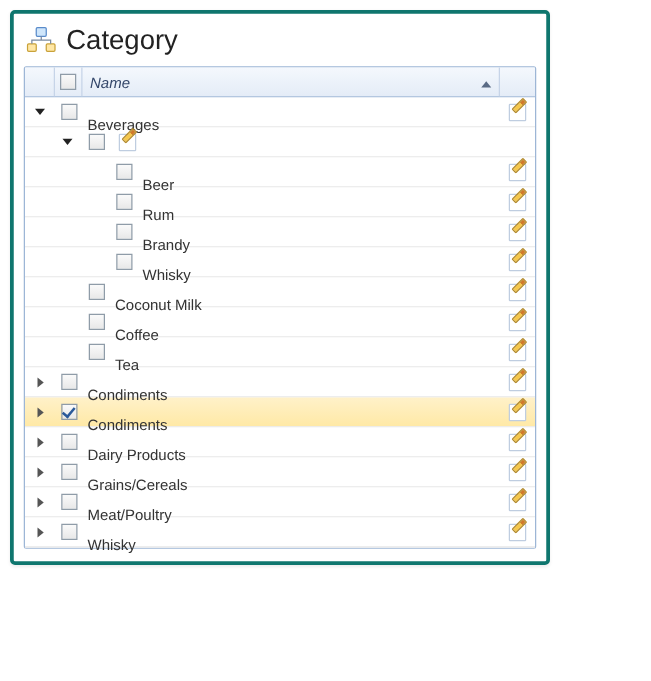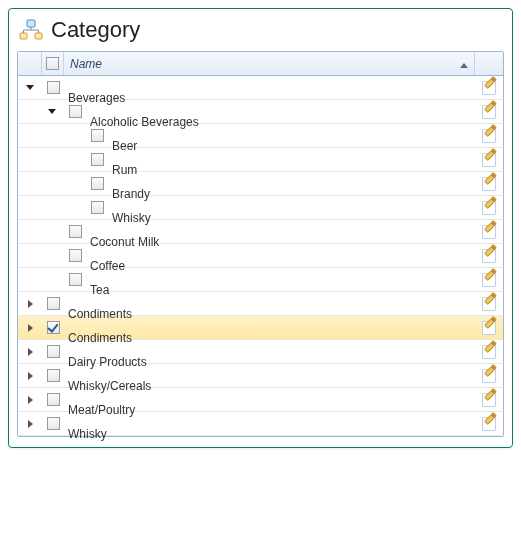--- a/index.html
+++ b/index.html
@@ -5,22 +5,22 @@
   * { box-sizing: border-box; }
   body {
     margin: 0;
     padding: 8px;
     font-family: "Segoe UI", Tahoma, Verdana, sans-serif;
     font-size: 12px;
     background: #fff;
     color: #333;
   }
   .panel {
-    width: 505px;
-    border: 1px solid #0f766e;
+    width: 432px;
+    border: 3px solid #0f766e;
     border-radius: 4px;
     padding: 6px 8px 10px 8px;
     box-shadow: 0 1px 3px rgba(0,0,0,0.08);
   }
   .title {
     display: flex;
     align-items: center;
     gap: 8px;
     padding: 2px 2px 8px 2px;
   }
@@ -187,23 +187,20 @@
             <span class="edit-icon"></span>
           </div>
         </div>
         <div class="row">
           <div class="cell expand" style="padding-left: 22px; width: 46px; justify-content: center;">
             <span class="arrow open"></span>
           </div>
           <div class="cell check">
             <span class="cb"></span>
           </div>
-          <div class="cell name">
-            <span class="name-label">Alcoholic Beverages</span>
-          </div>
           <div class="cell edit">
             <span class="edit-icon"></span>
           </div>
         </div>
         <div class="row">
           <div class="cell expand" style="padding-left: 44px; width: 68px; justify-content: center;">
             <span class="arrow empty"></span>
           </div>
           <div class="cell check">
             <span class="cb"></span>
@@ -342,21 +339,21 @@
           </div>
         </div>
         <div class="row">
           <div class="cell expand" style="padding-left: 0px; width: 24px; justify-content: center;">
             <span class="arrow closed"></span>
           </div>
           <div class="cell check">
             <span class="cb"></span>
           </div>
           <div class="cell name">
-            <span class="name-label">Whisky/Cereals</span>
+            <span class="name-label">Grains/Cereals</span>
           </div>
           <div class="cell edit">
             <span class="edit-icon"></span>
           </div>
         </div>
         <div class="row">
           <div class="cell expand" style="padding-left: 0px; width: 24px; justify-content: center;">
             <span class="arrow closed"></span>
           </div>
           <div class="cell check">

